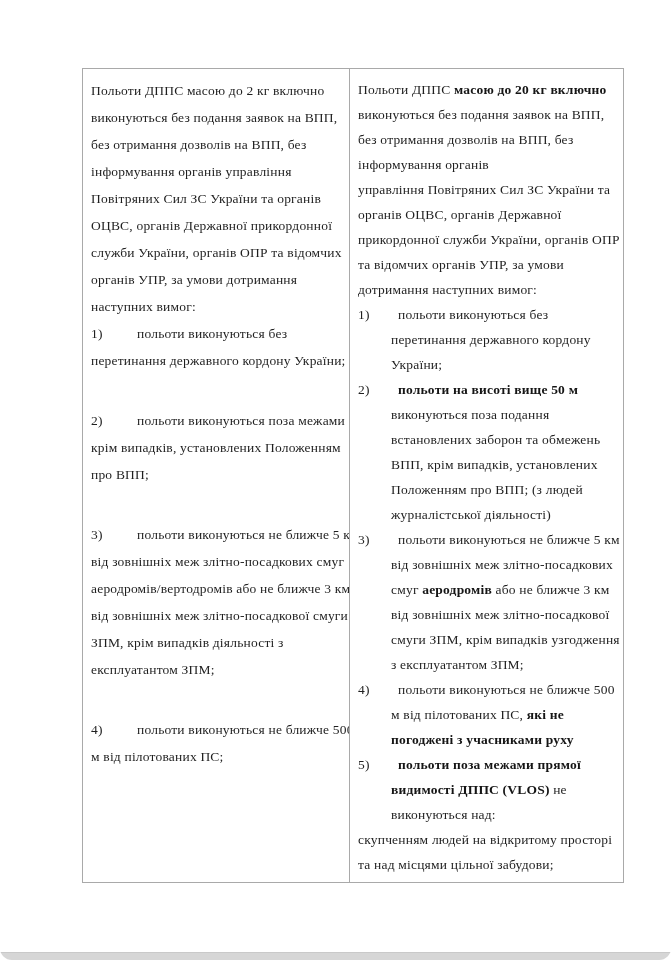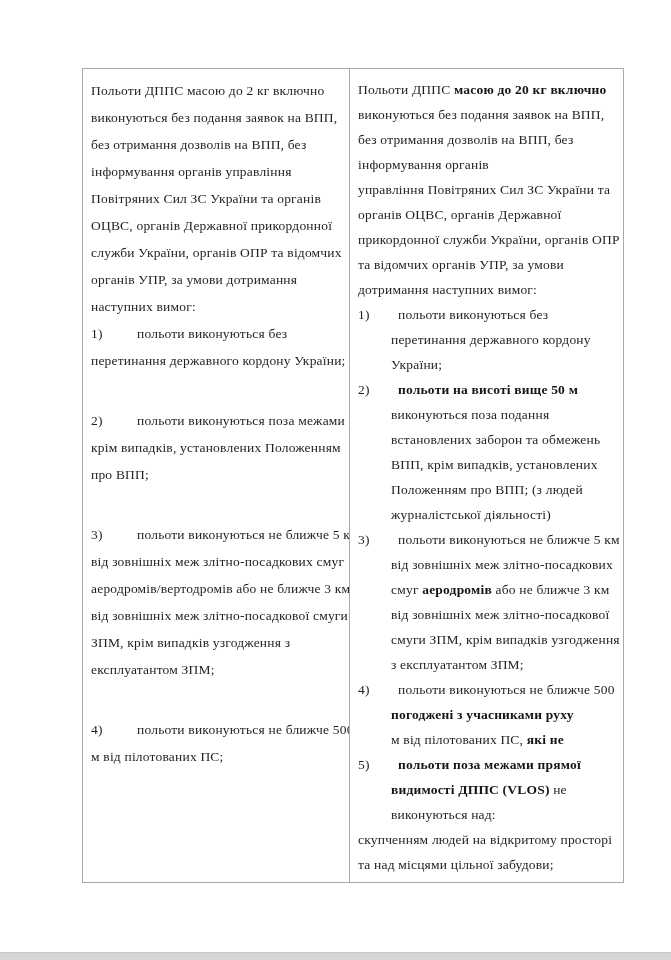--- a/index.html
+++ b/index.html
@@ -2,20 +2,21 @@
 <html lang="uk"><head>
 <meta charset="utf-8">
 <style>
   html,body { margin:0; padding:0; }
   .page {
     position:relative;
     width:671px; height:960px;
     background:#ffffff;
     overflow:hidden;
     font-family:"Liberation Serif","DejaVu Serif",serif;
+    border-radius:12px;
   }
   .doc-table {
     position:absolute; left:82px; top:68px;
     width:542px; height:815px;
     box-sizing:border-box;
     border:1px solid #a9a9a9;
     display:flex;
     background:#ffffff;
   }
   .cell {
@@ -79,21 +80,21 @@
         <div class="block item gap">
           <div class="line"><span class="num">2)</span><span class="">польоти виконуються поза межами</span></div>
           <div class="line"><span class="">крім випадків, установлених Положенням</span></div>
           <div class="line"><span class="">про ВПП;</span></div>
         </div>
         <div class="block item gap">
           <div class="line"><span class="num">3)</span><span class="">польоти виконуються не ближче 5 км</span></div>
           <div class="line"><span class="">від зовнішніх меж злітно-посадкових смуг</span></div>
           <div class="line"><span class="">аеродромів/вертодромів або не ближче 3 км</span></div>
           <div class="line"><span class="">від зовнішніх меж злітно-посадкової смуги</span></div>
-          <div class="line"><span class="">ЗПМ, крім випадків узгодження з</span></div>
+          <div class="line"><span class="">ЗПМ, крім випадків діяльності з</span></div>
           <div class="line"><span class="">експлуатантом ЗПМ;</span></div>
         </div>
         <div class="block item gap">
           <div class="line"><span class="num">4)</span><span class="">польоти виконуються не ближче 500</span></div>
           <div class="line"><span class="">м від пілотованих ПС;</span></div>
         </div>
       </div>
     <div class="cell cell-right">
         <div class="block para">
           <div class="line"><span class="">Польоти ДППС </span><span class="r-b r-u">масою до 20 кг включно</span></div>
@@ -122,22 +123,22 @@
         <div class="block item">
           <div class="line"><span class="num">3)</span><span class="">польоти виконуються не ближче 5 км</span></div>
           <div class="line"><span class="">від зовнішніх меж злітно-посадкових</span></div>
           <div class="line"><span class="">смуг </span><span class="r-b r-u">аеродромів</span><span class=""> або не ближче 3 км</span></div>
           <div class="line"><span class="">від зовнішніх меж злітно-посадкової</span></div>
           <div class="line"><span class="">смуги ЗПМ, крім випадків узгодження</span></div>
           <div class="line"><span class="">з експлуатантом ЗПМ;</span></div>
         </div>
         <div class="block item">
           <div class="line"><span class="num">4)</span><span class="">польоти виконуються не ближче 500</span></div>
+          <div class="line"><span class="">м від пілотованих ПС, </span><span class="r-b r-u">які не</span></div>
           <div class="line"><span class="r-b r-u">погоджені з учасниками руху</span></div>
-          <div class="line"><span class="">м від пілотованих ПС, </span><span class="r-b r-u">які не</span></div>
         </div>
         <div class="block item">
           <div class="line"><span class="num">5)</span><span class="r-b r-u">польоти поза межами прямої</span></div>
           <div class="line"><span class="r-b r-u">видимості ДППС (VLOS</span><span class="r-b ">)</span><span class=""> не</span></div>
           <div class="line"><span class="">виконуються над:</span><span class="r-u">&nbsp;</span></div>
         </div>
         <div class="block para">
           <div class="line"><span class="">скупченням людей на відкритому просторі</span></div>
           <div class="line"><span class="">та над місцями цільної забудови;</span></div>
         </div>

